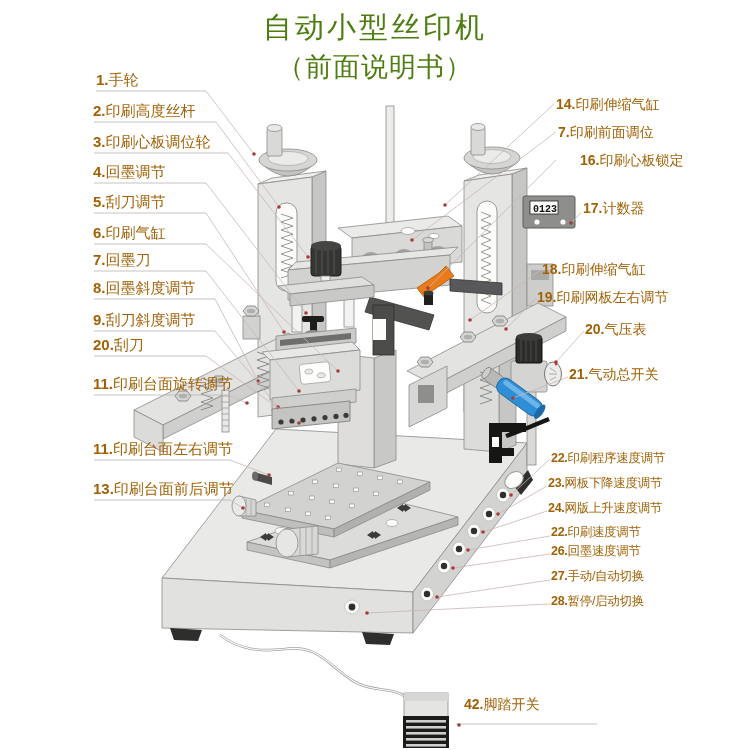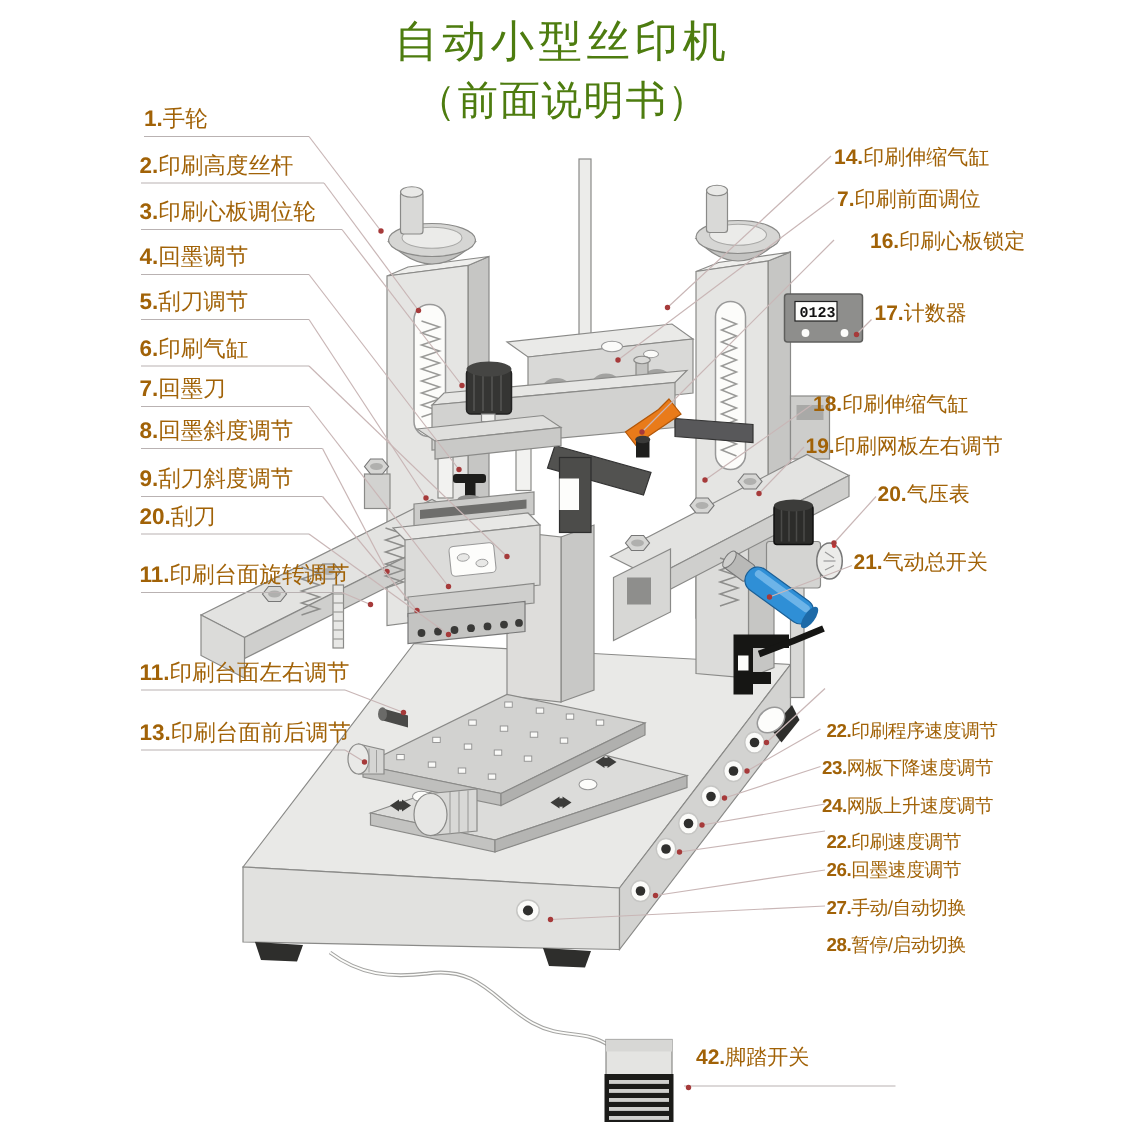--- a/index.html
+++ b/index.html
@@ -5,21 +5,21 @@
   html,body{margin:0;padding:0;background:#ffffff;}
   .canvas{position:relative;width:750px;height:750px;background:#ffffff;overflow:hidden;
           font-family:"Liberation Sans",sans-serif;color:#161616;}
   .ttl{position:absolute;left:0;width:100%;text-align:center;color:#4d7c0f;
        font-family:"Liberation Serif",serif;}
   .title{top:8px;font-size:29px;letter-spacing:3px;}
   .subtitle{top:49px;font-size:27px;letter-spacing:1px;}
   .lbl{position:absolute;white-space:nowrap;font-size:14px;line-height:1.05;color:#a16207;}
   .lbl .n{font-weight:700;}
   .lbl.big{font-size:15px;}
-  .lbl.small{font-size:12.5px;letter-spacing:-0.3px;margin-top:29px;}
+  .lbl.small{font-size:12.5px;letter-spacing:-0.3px;}
   svg.machine{position:absolute;left:0;top:0;width:750px;height:750px;}
   .leader{stroke:#c9b6b6;stroke-width:0.8;fill:none;}
   .under{stroke:#b9b2b2;stroke-width:0.8;}
   .dot{fill:#a63a3a;}
   .oln{stroke:#8a8a88;stroke-width:0.8;}
 </style>
 </head>
 <body>
 
 <div class="canvas">

